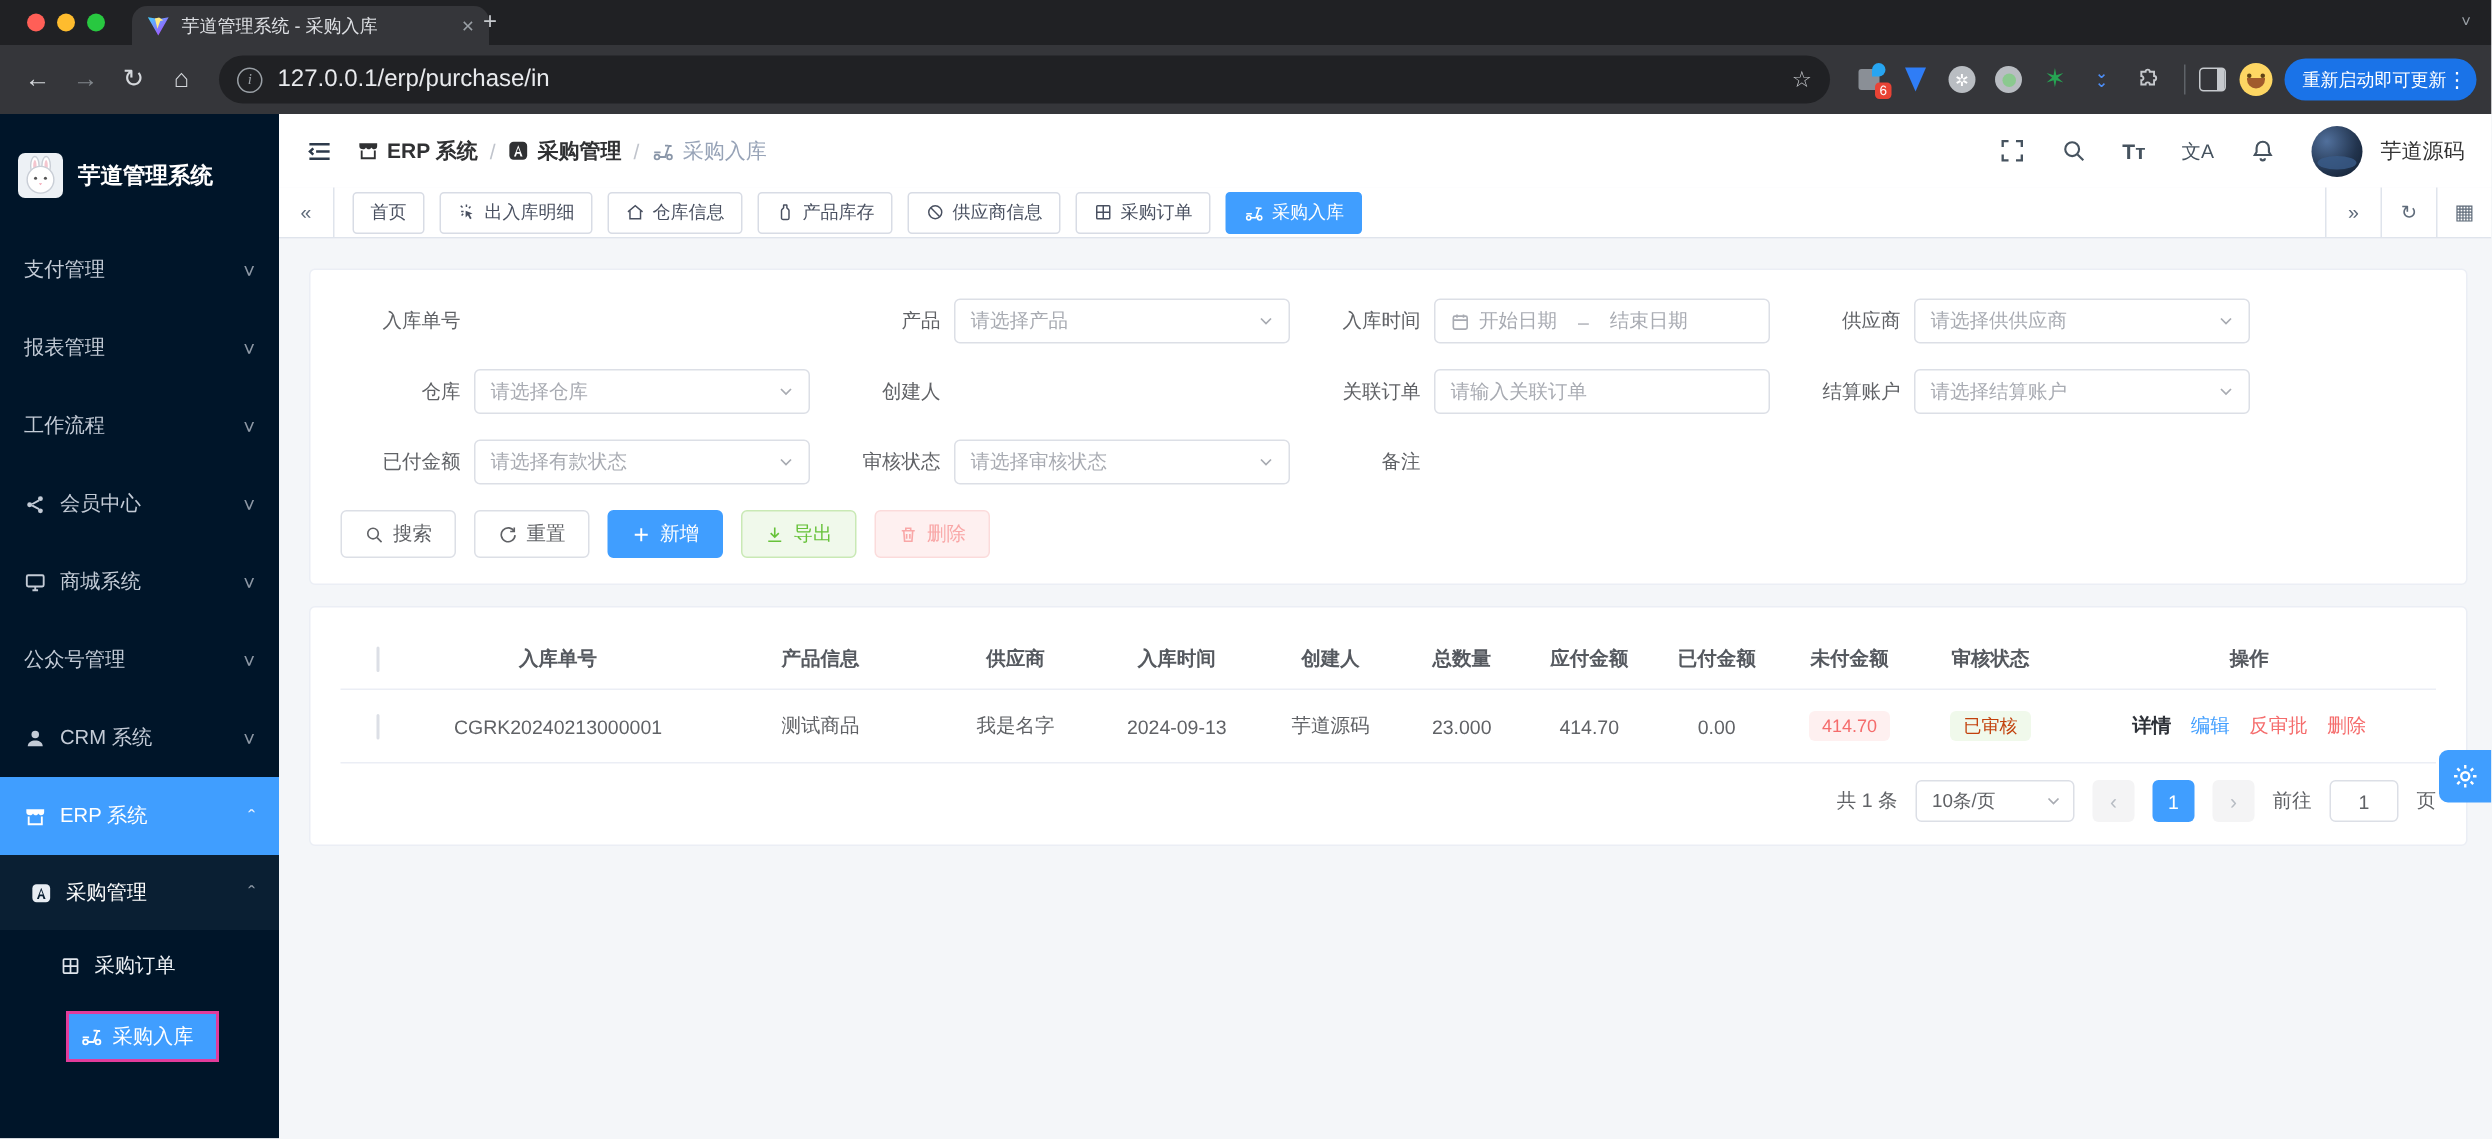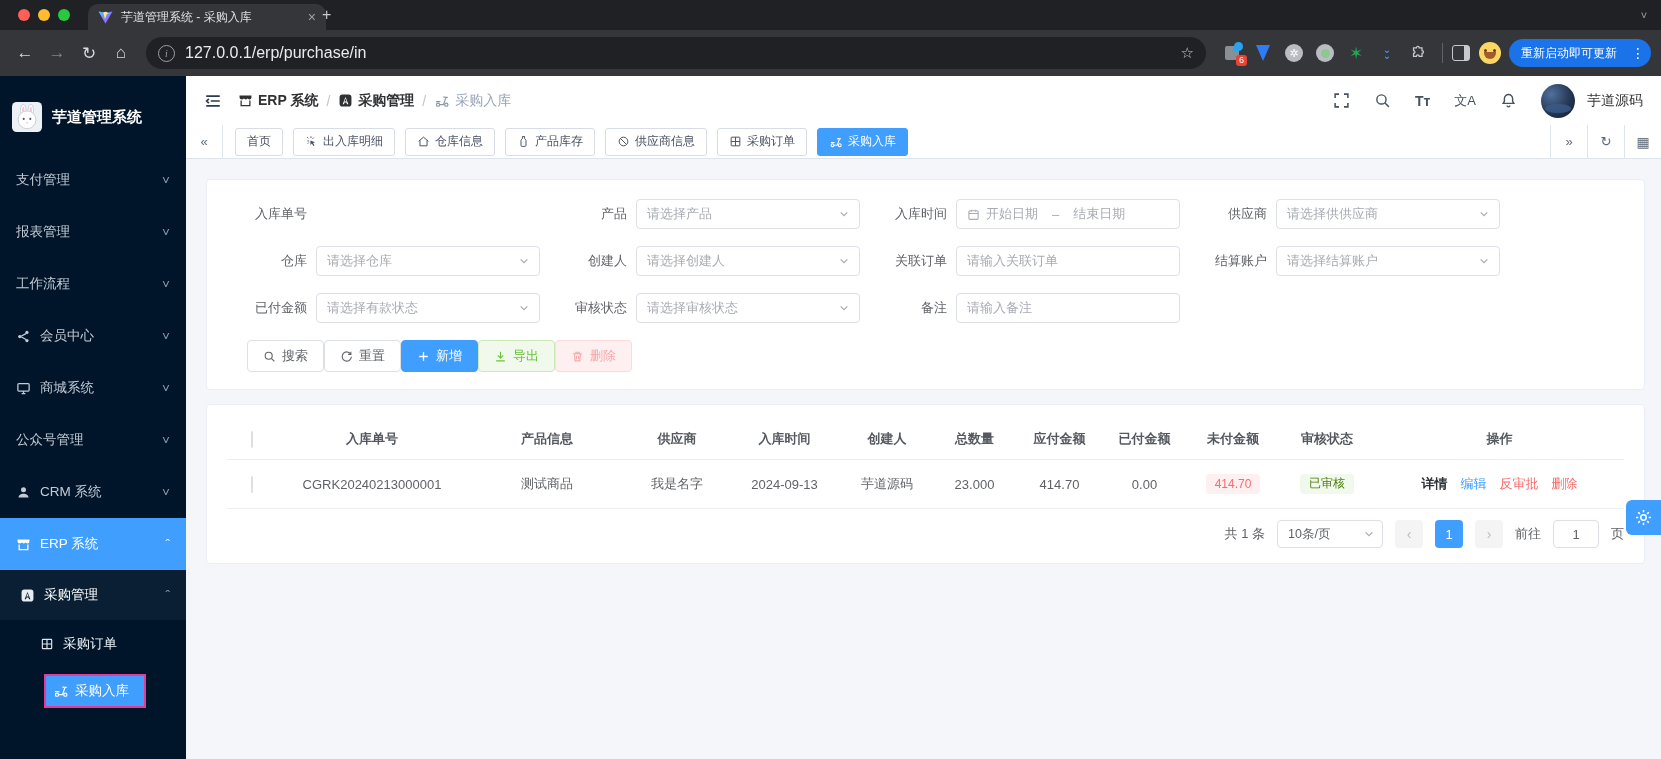--- a/index.html
+++ b/index.html
@@ -47,21 +47,21 @@
   .ext-star{color:#27a353;font-size:17px;}
   .ext-chev{color:#4c8df6;font-size:10px;line-height:6px;font-weight:bold;text-align:center;}
   .tb-divider{width:1px;height:20px;background:#5f6368;margin:0 6px;}
   .panel-ic{width:16px;height:14px;border:1.5px solid #c6c9cd;border-radius:3px;position:relative;}
   .panel-ic:after{content:"";position:absolute;right:0;top:0;bottom:0;width:5px;background:#c6c9cd;}
   .emoji{width:22px;height:22px;border-radius:50%;background:#fdd663;position:relative;margin:0 6px;}
   .emoji:before{content:"";position:absolute;left:5px;top:7px;width:3px;height:3px;border-radius:50%;
       background:#5f4317;box-shadow:9px 0 0 #5f4317;}
   .emoji:after{content:"";position:absolute;left:5px;top:10px;width:12px;height:7px;border-radius:0 0 12px 12px;background:#a15b2c;}
   .update-pill{height:28px;background:#1a73e8;border-radius:14px;color:#fff;font-size:12px;
-      display:flex;align-items:center;padding:0 6px 0 12px;gap:14px;white-space:nowrap;}
+      display:flex;align-items:center;padding:0 6px 0 12px;gap:0;white-space:nowrap;}
   .kebab{font-size:14px;letter-spacing:0;}
 
   
   .app{position:absolute;left:0;top:76px;right:0;bottom:0;background:#f4f6f9;overflow:hidden;}
   
   .sidebar{position:absolute;left:0;top:0;bottom:0;width:186px;background:#001529;color:#c3cbd6;}
   .logo-row{height:50px;display:flex;align-items:center;gap:10px;padding:0 12px;margin-top:16px;}
   .logo-title{color:#fff;font-size:15px;font-weight:bold;white-space:nowrap;}
   .menu{margin-top:12px;font-size:13.5px;}
   .m-item{height:52px;display:flex;align-items:center;padding:0 16px;gap:9px;cursor:default;}
@@ -108,21 +108,21 @@
   .filter-card{padding:19px 20px 17px;}
   .f-row{display:flex;margin-bottom:17px;}
   .field{width:320px;display:flex;align-items:center;flex:none;}
   .field>label{width:80px;text-align:right;margin-right:9px;color:#606266;font-size:13px;white-space:nowrap;}
   .ctrl{width:224px;height:30px;border:1px solid #dcdfe6;border-radius:4px;background:#fff;
       display:flex;align-items:center;padding:0 10px;box-sizing:border-box;font-size:13px;color:#a8abb2;gap:6px;}
   .ctrl .ph{flex:1;white-space:nowrap;overflow:hidden;}
   .ctrl .sel-chev{color:#a8abb2;}
   .dr .ph{flex:none;}
   .dr .dash{color:#a8abb2;margin:0 8px;}
-  .btn-row{display:flex;margin-top:1px;margin-left:20px;}
+  .btn-row{display:flex;gap:12px;margin-top:1px;}
   .btn{height:30px;padding:0 15px;border:1px solid #dcdfe6;border-radius:4px;background:#fff;color:#606266;
       font-size:13px;display:flex;align-items:center;gap:6px;cursor:default;white-space:nowrap;}
   .btn-primary{background:#409eff;border-color:#409eff;color:#fff;text-align:center;}
   .btn-success{background:#f0f9eb;border-color:#c9e9b5;color:#67c23a;}
   .btn-danger{background:#fef0f0;border-color:#fbdbdb;color:#f9a7a7;}
 
   .table-card{margin-top:14px;padding:14px 20px 4px;}
   .t-row{display:flex;align-items:center;font-size:13px;color:#606266;}
   .t-head{height:40px;font-weight:bold;color:#55595f;}
   .t-body{height:48px;border-top:1px solid #ebeef5;border-bottom:1px solid #ebeef5;}
@@ -135,21 +135,21 @@
   .tc-creator{width:90px;}
   .tc-qty{width:85px;}
   .tc-pay{width:85px;}
   .tc-paid{width:85px;}
   .tc-unpaid{width:92px;}
   .tc-status{width:96px;}
   .tc-ops{flex:1;display:flex;align-items:center;justify-content:center;gap:13px;}
   .cbox{width:14px;height:14px;border:1px solid #dcdfe6;border-radius:2px;background:#fff;margin:0 auto;}
   .badge{display:inline-block;padding:3px 9px;border-radius:4px;font-size:12px;line-height:14px;}
   .badge-red{background:#fef0f0;color:#f56c6c;}
-  .badge-green{background:#f0f9eb;color:#4d7c0f;font-family:Liberation Mono, monospace;}
+  .badge-green{background:#f0f9eb;color:#c2410c;}
   .lnk{font-size:13px;}
   .lnk-dark{color:#2d3138;font-weight:bold;}
   .lnk-blue{color:#409eff;}
   .lnk-red{color:#f56c6c;}
   .pager{height:50px;display:flex;align-items:center;justify-content:flex-end;gap:12px;font-size:13px;color:#606266;}
   .psize{width:106px;height:28px;border:1px solid #dcdfe6;border-radius:4px;display:flex;align-items:center;
       padding:0 8px 0 10px;box-sizing:border-box;color:#606266;font-size:12.5px;gap:4px;}
   .psize .sel-chev{margin-left:auto;color:#a8abb2;}
   .pbtn{width:28px;height:28px;border-radius:4px;background:#f4f4f5;color:#b7bcc3;display:flex;
       align-items:center;justify-content:center;font-size:14px;}
@@ -529,28 +529,20 @@
               <span class="ph">请选择仓库</span>
               <span class="sel-chev ic">
                   <svg class="chev-svg" viewBox="0 0 12 12" fill="none" stroke="#a8abb2" stroke-width="1.4">
                     <path d="M2 4l4 4 4-4"></path>
                   </svg>
                 </span>
             </div>
           </div>
           <div class="field">
             <label>创建人</label>
-            <div class="ctrl">
-              <span class="ph">请选择创建人</span>
-              <span class="sel-chev ic">
-                  <svg class="chev-svg" viewBox="0 0 12 12" fill="none" stroke="#a8abb2" stroke-width="1.4">
-                    <path d="M2 4l4 4 4-4"></path>
-                  </svg>
-                </span>
-            </div>
           </div>
           <div class="field">
             <label>关联订单</label>
             <div class="ctrl">
               <span class="ph">请输入关联订单</span>
             </div>
           </div>
           <div class="field">
             <label>结算账户</label>
             <div class="ctrl">
@@ -581,23 +573,20 @@
               <span class="ph">请选择审核状态</span>
               <span class="sel-chev ic">
                   <svg class="chev-svg" viewBox="0 0 12 12" fill="none" stroke="#a8abb2" stroke-width="1.4">
                     <path d="M2 4l4 4 4-4"></path>
                   </svg>
                 </span>
             </div>
           </div>
           <div class="field">
             <label>备注</label>
-            <div class="ctrl">
-              <span class="ph">请输入备注</span>
-            </div>
           </div>
         </div>
         <div class="btn-row">
           <div class="btn">
             <span class="ic">
                 <svg width="13" height="13" viewBox="0 0 24 24" fill="none" stroke="#606266" stroke-width="2">
                   <circle cx="10.5" cy="10.5" r="6.5"></circle>
                   <path d="M15.5 15.5L21 21"></path>
                 </svg>
               </span>

